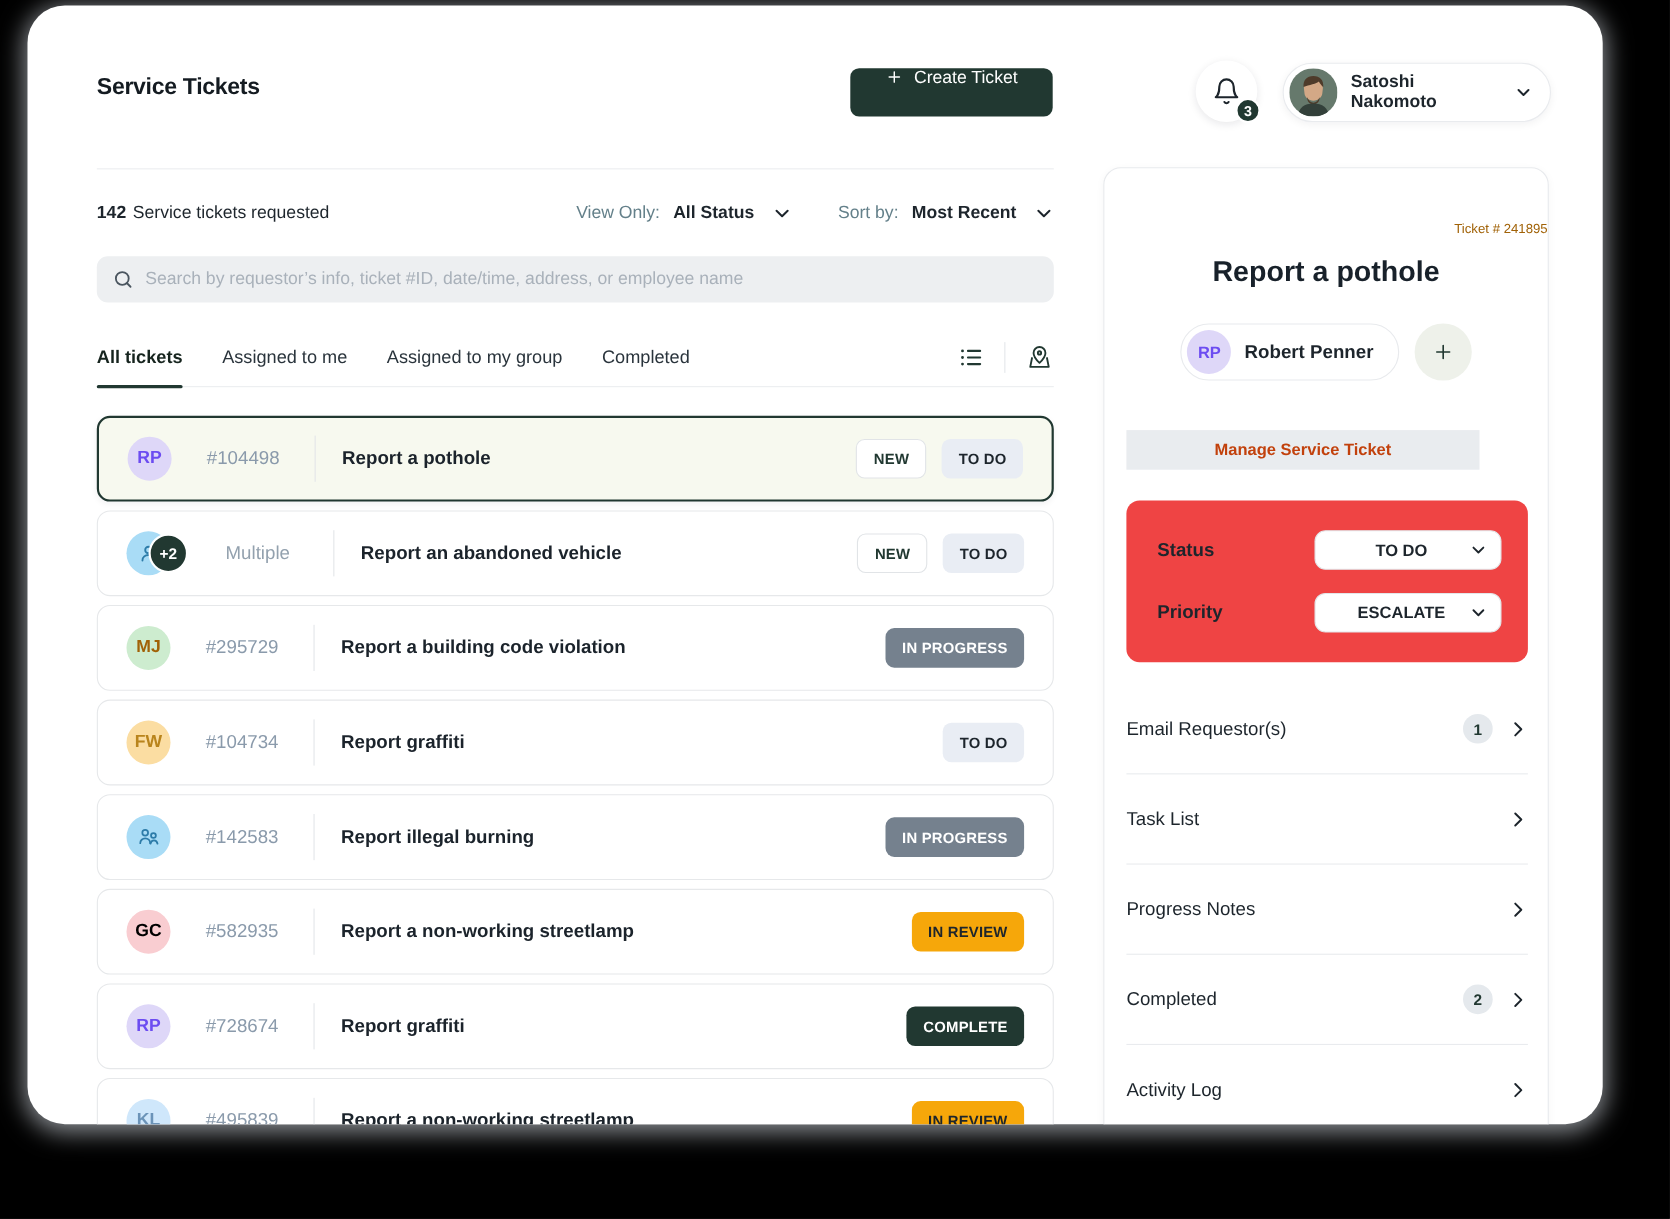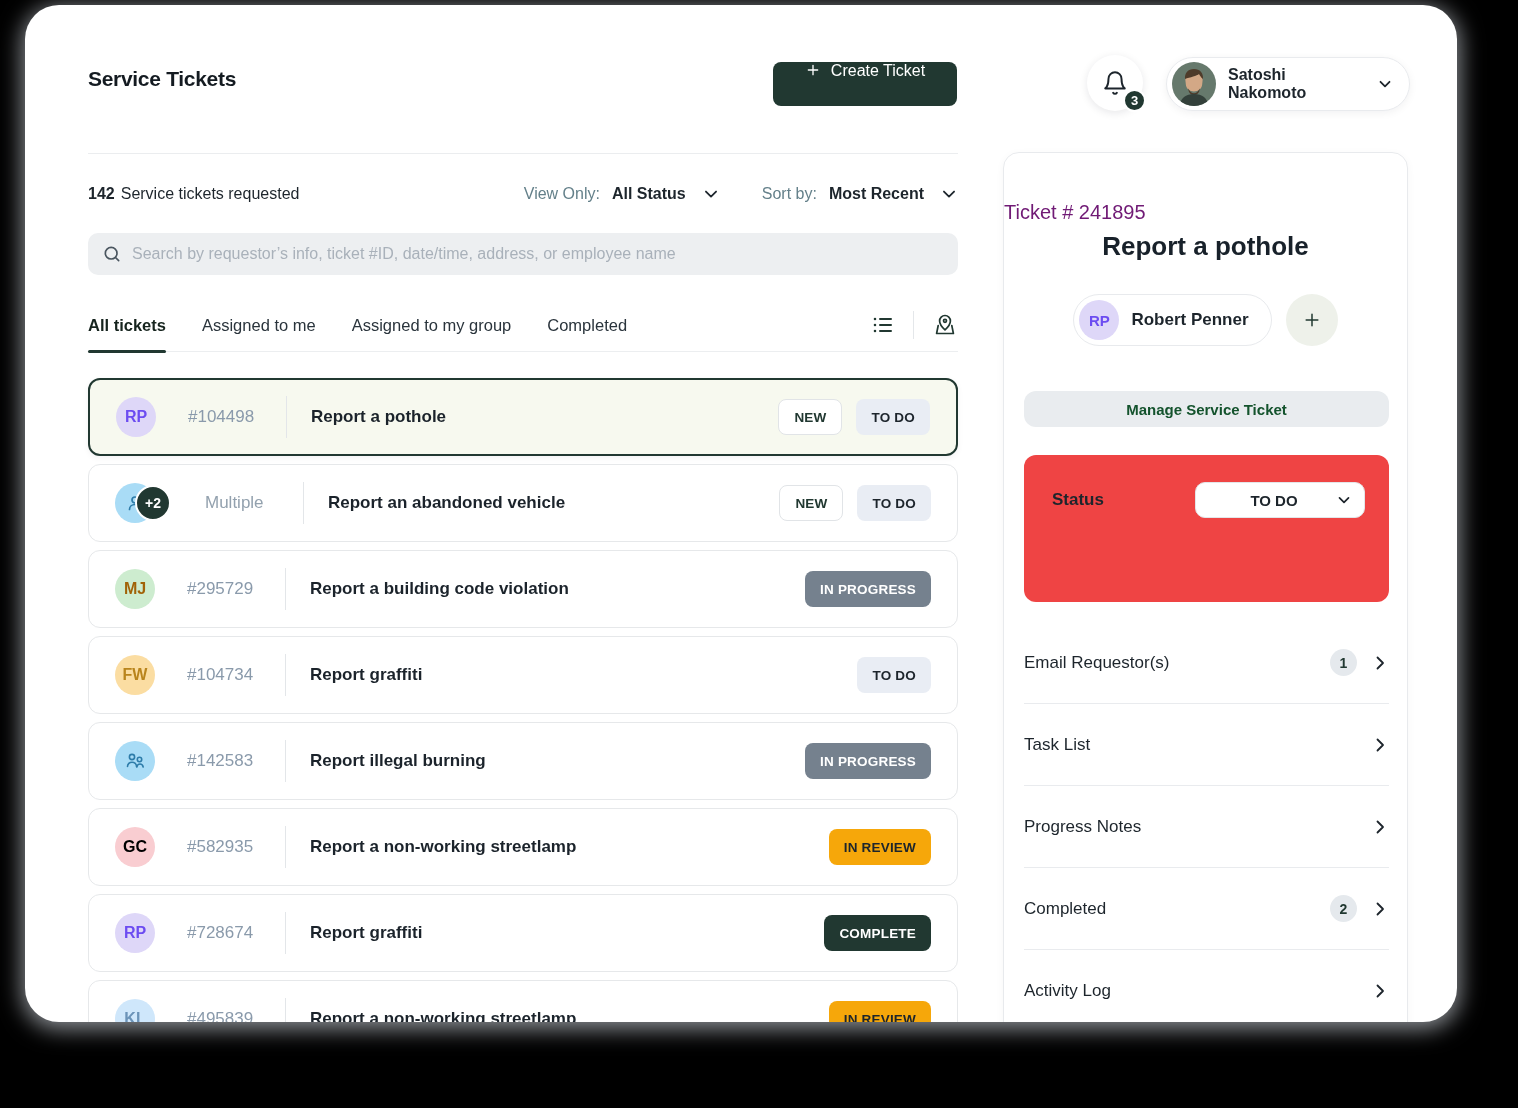--- a/index.html
+++ b/index.html
@@ -83,35 +83,35 @@
   .c-new { background:#fff; border:1px solid #e1e4e7; color:#213831; }
   .c-todo { background:#e9edf4; color:#1d252c; }
   .c-progress { background:#75818e; color:#fff; }
   .c-review { background:#f6a70a; color:#1d252c; }
   .c-complete { background:#213831; color:#fff; }
 
   
   .panel { position:absolute; left:978px; top:147px; width:405px; height:890px;
            background:#fff; border:1px solid #e8eaed; border-radius:16px;
            box-shadow:0 2px 8px rgba(16,24,40,.04); }
-  .p-ticketnum { position:absolute; top:48px; width:100%; text-align:left;
-                 font-size:20px; color:#701a75; }
+  .p-ticketnum { position:absolute; top:48px; width:100%; text-align:right;
+                 font-size:12px; color:#a16207; }
   .p-title { position:absolute; top:78px; width:100%; text-align:center;
              font-size:26px; font-weight:800; color:#18212a; }
   .p-req-row { position:absolute; top:140px; left:0; width:100%; height:54px;
                display:flex; align-items:center; justify-content:center; gap:14px; }
   .req-pill { height:52px; border:1px solid #e8eaed; border-radius:26px; background:#fff;
               display:flex; align-items:center; gap:12px; padding:0 22px 0 5px; cursor:pointer; }
   .req-pill .avatar { width:40px; height:40px; font-size:15px; }
   .req-name { font-size:17px; font-weight:600; color:#1d252c; }
   .add-btn { width:52px; height:52px; border-radius:50%; background:#eef1ea; border:none;
              display:flex; align-items:center; justify-content:center; cursor:pointer; color:#213831; }
-  .manage-bar { position:absolute; left:20px; top:238px; width:365px; height:36px;
-                background:#e9ecef; border:none; border-radius:12px; font-family:inherit;
-                font-size:15px; font-weight:700; color:#14532d; cursor:pointer; }
+  .manage-bar { position:absolute; left:20px; top:238px; width:321px; height:36px;
+                background:#e9ecef; border:none; border-radius:0; font-family:inherit;
+                font-size:15px; font-weight:700; color:#c2410c; cursor:pointer; }
   .status-card { position:absolute; left:20px; top:302px; width:365px; height:147px;
                  background:#ef4444; border-radius:12px; padding:27px 24px 0 28px;text-align:center; }
   .field-row { display:flex; align-items:center; height:36px; margin-bottom:21px; }
   .field-label { font-size:17px; font-weight:700; color:#1d252c; }
   .field-select { margin-left:auto; width:170px; height:36px; background:#fff;
                   border:1px solid #e3e6e9; border-radius:10px; display:flex; align-items:center;
                   padding:0 12px 0 16px; cursor:pointer; }
   .field-value { font-size:15px; font-weight:700; color:#1d252c; flex:1; }
   .sections { position:absolute; left:20px; top:469px; width:365px; }
   .section-row { height:82px; display:flex; align-items:center; gap:14px;
@@ -365,20 +365,31 @@
         <span class="field-label">Status</span>
         <span class="field-select">
           <span class="field-value">TO DO</span>
           <span>
             <svg width="16" height="16" viewBox="0 0 16 16" fill="none" stroke="#1d252c" stroke-width="1.7" stroke-linecap="round" stroke-linejoin="round">
                 <path d="M3.5 5.8 8 10.3l4.5-4.5"></path>
               </svg>
           </span>
         </span>
       </div>
+      <div class="field-row">
+        <span class="field-label">Priority</span>
+        <span class="field-select">
+          <span class="field-value">ESCALATE</span>
+          <span>
+            <svg width="16" height="16" viewBox="0 0 16 16" fill="none" stroke="#1d252c" stroke-width="1.7" stroke-linecap="round" stroke-linejoin="round">
+                <path d="M3.5 5.8 8 10.3l4.5-4.5"></path>
+              </svg>
+          </span>
+        </span>
+      </div>
     </div>
 
     <div class="sections">
       <div class="section-row">
         <span class="section-label">Email Requestor(s)</span>
         <span class="count-badge">1</span>
         <span class="chev-r">
           <svg width="18" height="18" viewBox="0 0 18 18" fill="none" stroke="#1d252c" stroke-width="1.8" stroke-linecap="round" stroke-linejoin="round">
               <path d="m6.5 3.5 5.5 5.5-5.5 5.5"></path>
             </svg>

